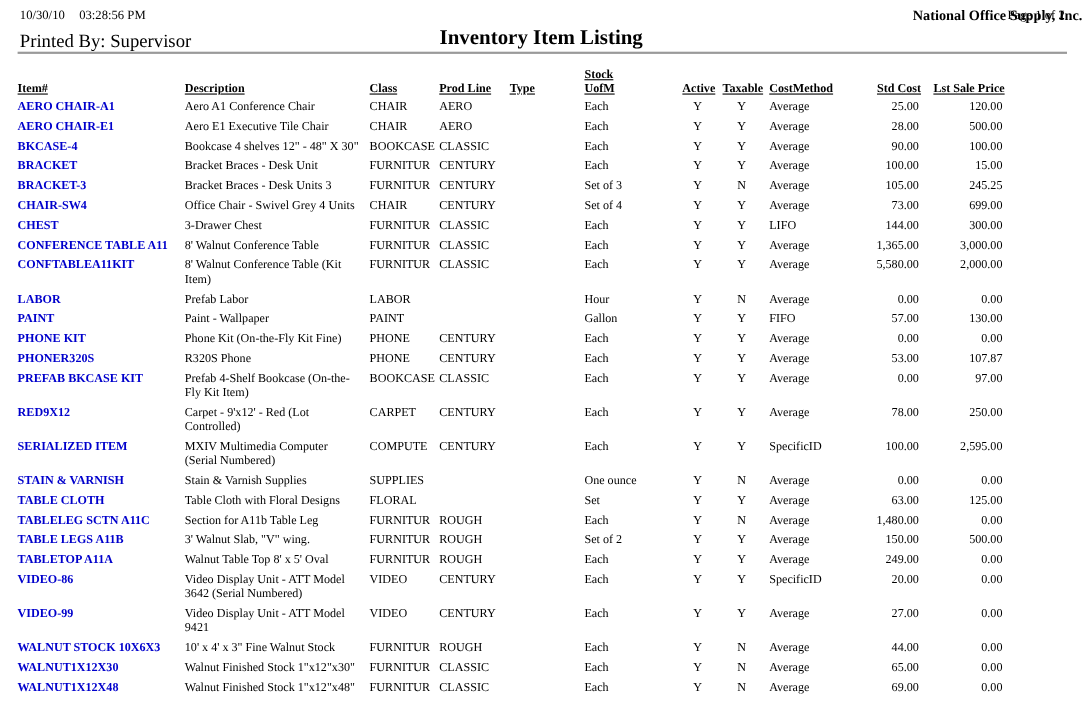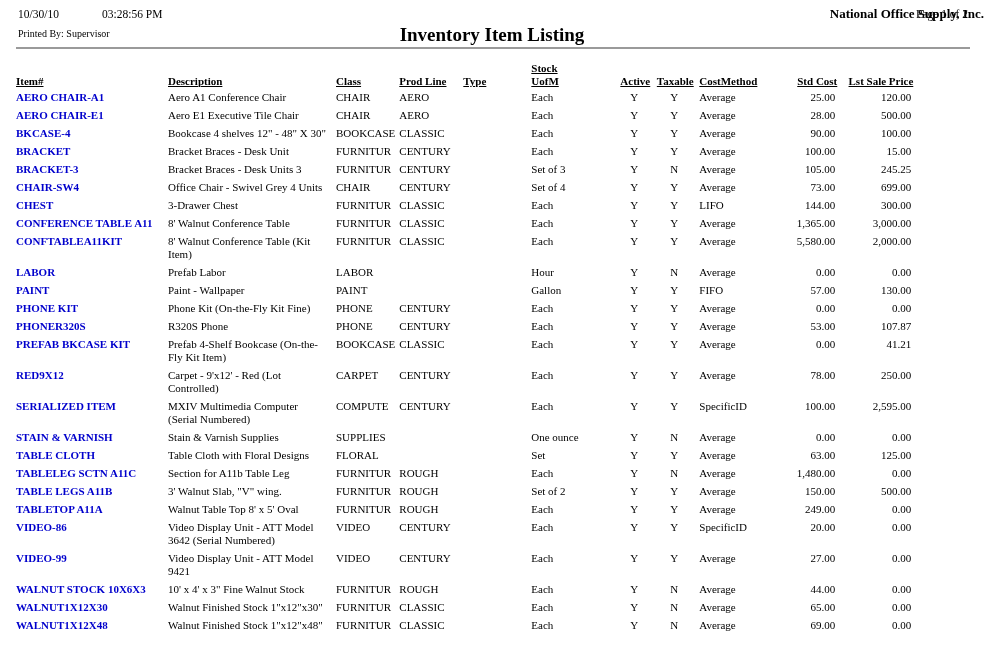--- a/index.html
+++ b/index.html
@@ -8,22 +8,22 @@
     width: 984px; height: 650px;
     overflow: hidden;
     font-family: "Liberation Serif", "DejaVu Serif", serif;
     color: #000;
   }
   .report { position: relative; width: 984px; height: 650px; }
 
   
   .page-header { position: absolute; top: 0; left: 0; width: 100%; height: 50px; }
   .hdr-date      { position: absolute; left: 18px;  top: 8px;  font-size: 11.5px; }
-  .hdr-time      { position: absolute; left: 102px;  top: 8px;  font-size: 11.5px; }
-  .hdr-printedby { position: absolute; left: 18px;  top: 28px; font-size: 10px; }
+  .hdr-time      { position: absolute; left: 72px;  top: 8px;  font-size: 11.5px; }
+  .hdr-printedby { position: absolute; left: 18px;  top: 28px; font-size: 17px; }
   .hdr-company   { position: absolute; left: 0; right: 0; top: 6px; text-align: right;
                    font-size: 13px; font-weight: bold; }
   .hdr-title     { position: absolute; left: 0; right: 0; top: 24px; text-align: center;
                    font-size: 19px; font-weight: bold; }
   .hdr-page      { position: absolute; right: 16px; top: 8px; font-size: 11.5px; }
   .hdr-rule      { position: absolute; left: 16px; right: 14px; top: 47px;
                    border-top: 2px solid #9a9a9a; height: 0; }
 
   
   table.listing {
@@ -281,21 +281,21 @@
           <td class="c-item">PREFAB BKCASE KIT</td>
           <td class="c-desc">Prefab 4-Shelf Bookcase (On-the-Fly Kit Item)</td>
           <td class="c-class">BOOKCASE</td>
           <td class="c-prod">CLASSIC</td>
           <td class="c-type"></td>
           <td class="c-uofm">Each</td>
           <td class="c-active ctr">Y</td>
           <td class="c-taxable ctr">Y</td>
           <td class="c-cost">Average</td>
           <td class="c-stdcost num">0.00</td>
-          <td class="c-price num">41.21</td>
+          <td class="c-price num">97.00</td>
         </tr>
         <tr>
           <td class="c-item">RED9X12</td>
           <td class="c-desc">Carpet - 9'x12' - Red (Lot Controlled)</td>
           <td class="c-class">CARPET</td>
           <td class="c-prod">CENTURY</td>
           <td class="c-type"></td>
           <td class="c-uofm">Each</td>
           <td class="c-active ctr">Y</td>
           <td class="c-taxable ctr">Y</td>

